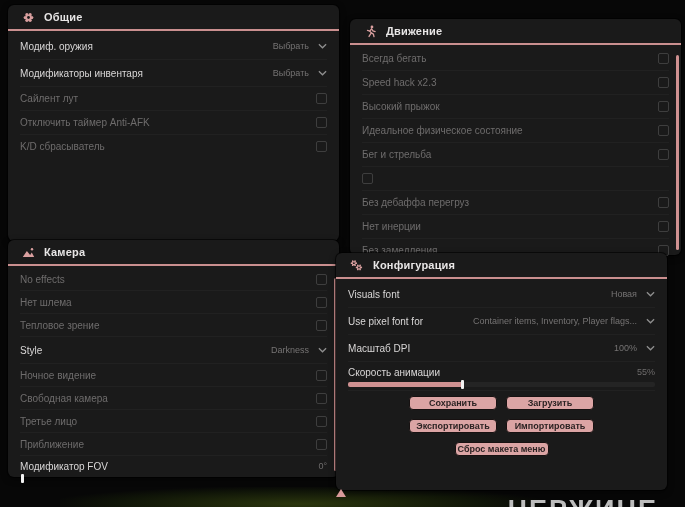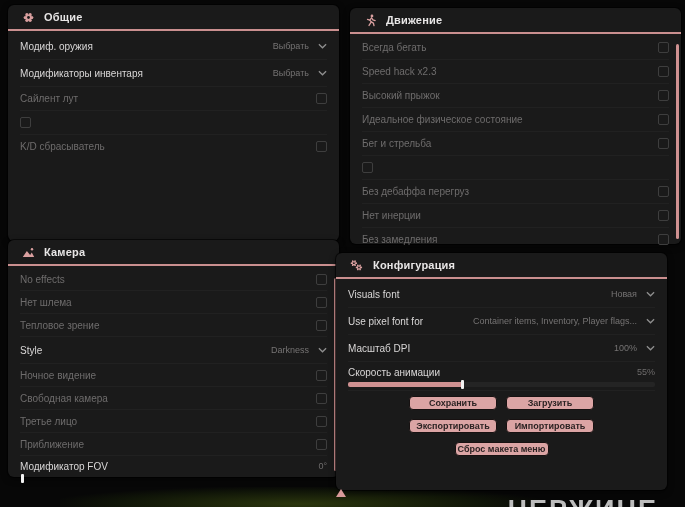--- a/index.html
+++ b/index.html
@@ -12,21 +12,21 @@
   .glow{
     position:absolute;left:60px;bottom:-14px;width:480px;height:34px;
     background:radial-gradient(ellipse at center,rgba(72,92,18,.55),rgba(40,60,10,.25) 55%,transparent 75%);
     pointer-events:none;
   }
   .panel{
     position:absolute;background:#1a1a1a;border-radius:6px;
     box-shadow:0 0 0 1px rgba(0,0,0,.6),0 2px 6px rgba(0,0,0,.5);
   }
   .panel-tl{left:8px;top:5px;width:331px;height:236px;}
-  .panel-tr{left:350px;top:8px;width:331px;height:236px;}
+  .panel-tr{left:350px;top:19px;width:331px;height:236px;}
   .panel-bl{left:8px;top:240px;width:331px;height:237px;}
   .panel-br{left:336px;top:253px;width:331px;height:237px;}
   .panel-header{
     height:24px;display:flex;align-items:center;gap:9px;padding:0 14px;
     border-bottom:2px solid #ca8f8f;border-radius:6px 6px 0 0;
   }
   .htitle{color:#e8e6e6;font-size:11px;font-weight:bold;letter-spacing:.2px;}
   .hicon{display:flex;align-items:center;}
   .panel-body{padding:2px 12px 0;position:relative;}
   .row{
@@ -112,20 +112,21 @@
           <svg class="chev" width="9" height="6" viewBox="0 0 10 6">
               <path d="M1 1l4 4 4-4" stroke="#8f8f8f" stroke-width="1.4" fill="none"></path>
             </svg>
         </span>
       </div>
       <div class="row">
         <span class="lbl">Сайлент лут</span>
         <span class="cb"></span>
       </div>
       <div class="row">
+        <span class="lbl">Отключить таймер Anti-AFK</span>
         <span class="cb"></span>
       </div>
       <div class="row">
         <span class="lbl">K/D сбрасыватель</span>
         <span class="cb"></span>
       </div>
     </div>
   </div>
 
   <div class="panel panel-tr">

